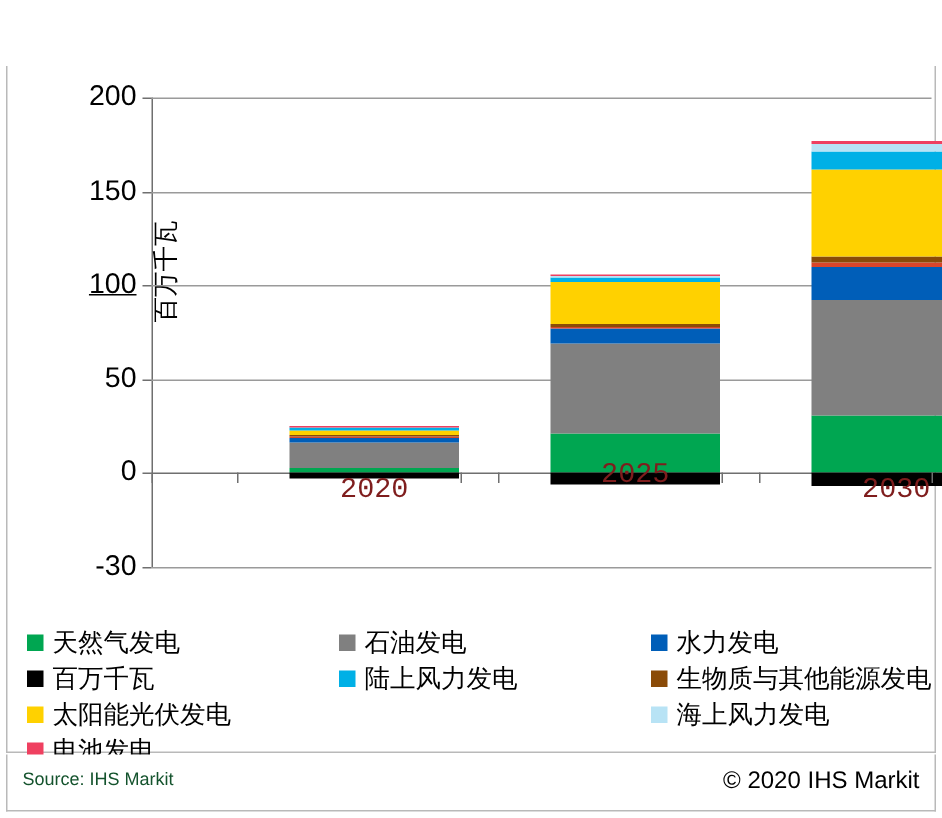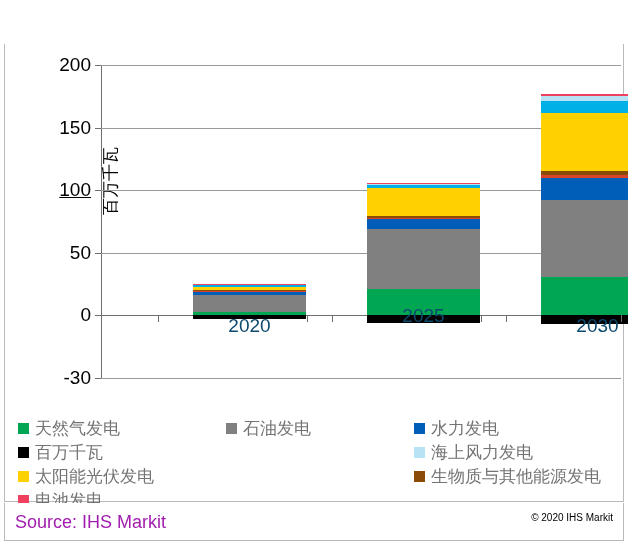--- a/index.html
+++ b/index.html
@@ -74,22 +74,23 @@
     transform-origin:left top;
     white-space:nowrap;
   }
   
   .bar-group{position:absolute;bottom:0;}
   .seg{position:absolute;left:0;width:100%;}
   .cat-label{
     position:absolute;
     text-align:center;
     font-size:19px;
-    color:#0c4a6e;
-    white-space:nowrap;
+    color:#7f1d1d;
+    white-space:nowrap;
+    font-family:Liberation Mono, monospace;
   }
   
   #legend{
     position:absolute;
     left:13px;top:372px;
     width:600px;
   }
   .legend-col{
     position:absolute;
     top:0;
@@ -98,37 +99,37 @@
     display:flex;align-items:center;
     height:24px;
     white-space:nowrap;
   }
   .legend-swatch{
     width:11px;height:11px;
     margin-right:6px;
     flex:0 0 auto;
   }
   .legend-label{
-    font-size:17px;color:#737373;line-height:1;
+    font-size:17px;color:#000000;line-height:1;
   }
   
   #footer{
     position:absolute;left:4px;top:503px;width:620px;height:38px;
     border:1px solid #b9b9b9;
     border-top:none;
     box-sizing:border-box;
     background:#fff;
   }
   #footer-src{
     position:absolute;left:10px;top:9px;
-    font-size:18px;color:#a21caf;
+    font-size:12px;color:#14532d;
   }
   #footer-copy{
     position:absolute;right:10px;top:9px;
-    font-size:10px;color:#000;
+    font-size:16px;color:#000;
   }
 </style>
 </head>
 <body>
 
 <div id="page">
 
 
   <div id="chart-card">
 
@@ -228,33 +229,37 @@
           <div class="legend-item">
             <span class="legend-swatch" style="background: rgb(239, 64, 96);"></span>
             <span class="legend-label">电池发电</span>
           </div>
         </div>
         <div class="legend-col" style="left: 208px;">
           <div class="legend-item">
             <span class="legend-swatch" style="background: rgb(128, 128, 128);"></span>
             <span class="legend-label">石油发电</span>
           </div>
-        </div>
-        <div class="legend-col" style="left: 396px;">
+          <div class="legend-item">
+            <span class="legend-swatch" style="background: rgb(0, 176, 230);"></span>
+            <span class="legend-label">陆上风力发电</span>
+          </div>
+        </div>
+        <div class="legend-col" style="left: 416px;">
           <div class="legend-item">
             <span class="legend-swatch" style="background: rgb(0, 94, 184);"></span>
             <span class="legend-label">水力发电</span>
           </div>
           <div class="legend-item">
+            <span class="legend-swatch" style="background: rgb(138, 75, 8);"></span>
+            <span class="legend-label">生物质与其他能源发电</span>
+          </div>
+          <div class="legend-item">
             <span class="legend-swatch" style="background: rgb(184, 227, 245);"></span>
             <span class="legend-label">海上风力发电</span>
-          </div>
-          <div class="legend-item">
-            <span class="legend-swatch" style="background: rgb(138, 75, 8);"></span>
-            <span class="legend-label">生物质与其他能源发电</span>
           </div>
         </div>
       </div>
 
   </div>
 
   <div id="footer">
     <div id="footer-src">Source: IHS Markit</div>
     <div id="footer-copy">© 2020 IHS Markit</div>
   </div>

